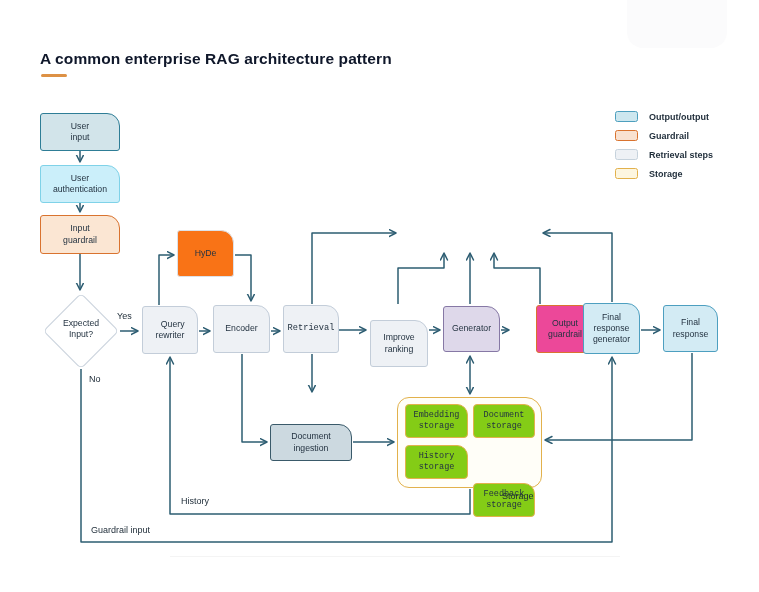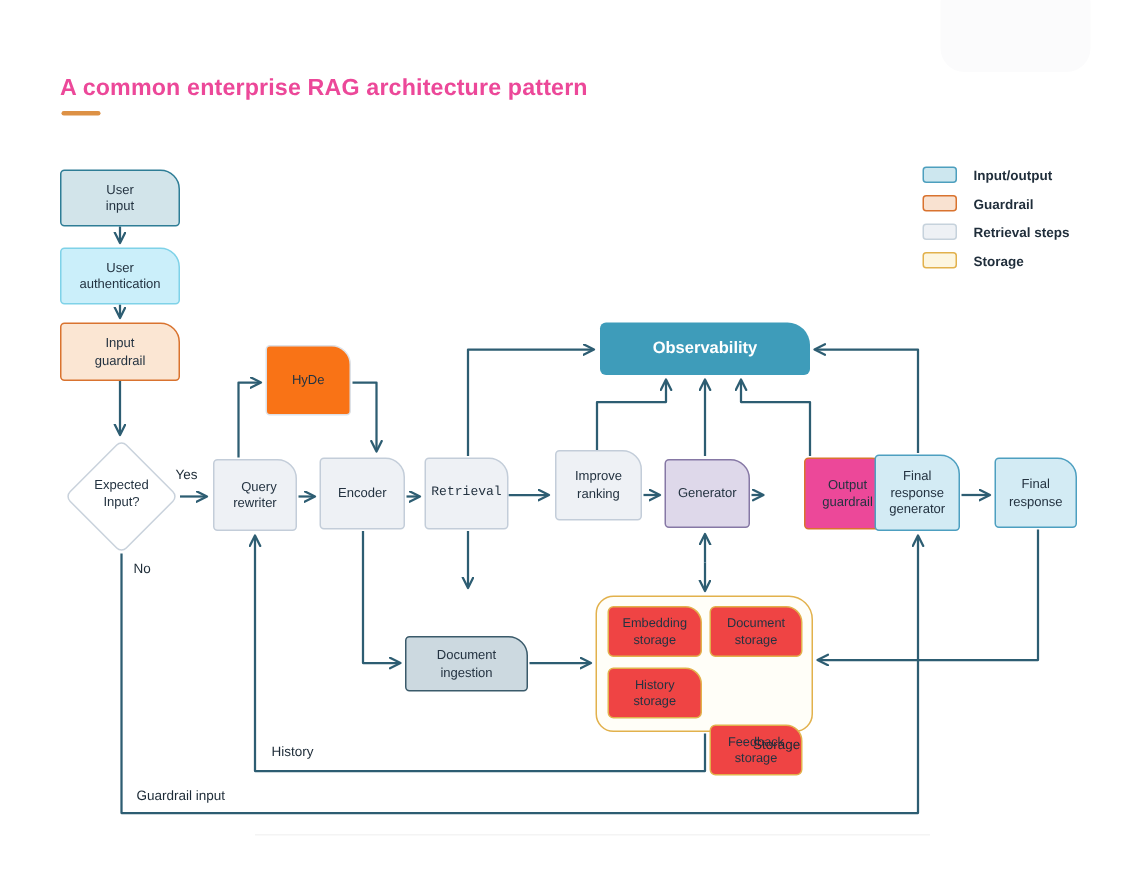--- a/index.html
+++ b/index.html
@@ -1,21 +1,21 @@
 <!DOCTYPE html>
 <html><head>
 <meta charset="utf-8">
 <style>
   html,body{margin:0;padding:0;background:#ffffff;}
   .canvas{
     position:relative;width:759px;height:592px;background:#ffffff;overflow:hidden;
     font-family:"Liberation Sans","DejaVu Sans",sans-serif;color:#1f2d3a;
   }
   .blob{position:absolute;left:627px;top:-14px;width:100px;height:62px;background:#fbfbfc;border-radius:16px;}
-  .title{position:absolute;left:40px;top:50px;font-size:15.5px;font-weight:600;color:#ec4899;letter-spacing:.1px;}
+  .title{position:absolute;left:40px;top:50px;font-size:15.5px;font-weight:600;color:#0f172a;letter-spacing:.1px;}
   .title-underline{position:absolute;left:41px;top:74px;width:26px;height:3px;background:#dd9145;border-radius:2px;}
 
   
   .legend{position:absolute;left:615px;top:111px;display:flex;flex-direction:column;gap:8px;}
   .legend-row{display:flex;align-items:center;gap:11px;height:11px;}
   .legend-swatch{width:21px;height:9px;border-radius:2.5px;flex:0 0 auto;}
   .sw-io{background:#cde7ef;border:1.4px solid #4d9fbe;}
   .sw-guard{background:#f9e2d1;border:1.4px solid #d9732f;}
   .sw-step{background:#eef1f5;border:1.4px solid #c6d2dc;}
   .sw-store{background:#fdf6e0;border:1.4px solid #e2b14c;}
@@ -31,21 +31,21 @@
   .n-io-cyan{background:#cbeffa;border:1.5px solid #7fd2e8;}
   .n-io-light{background:#d3ebf4;border:1.5px solid #4d9fc0;}
   .n-guard{background:#fbe6d3;border:1.7px solid #d9732f;}
   .n-guard-out{background:#ec4899;border:1.7px solid #d9732f;margin-left:24px;}
   .n-step{background:#eef1f5;border:1.3px solid #c3cdd9;}
   .n-hyde{background:#f97316;border:1.3px solid #dde1e7;}
   .n-gen{background:#ded8ea;border:1.3px solid #8678a5;}
   .n-ingest{background:#ccd9e0;border:1.5px solid #3a5a6a;}
   .n-obs{background:#3e9cba;border:none;color:#ffffff;font-weight:700;font-size:11px;border-radius:4px 15px 4px 4px;}
   .storage-group{position:absolute;background:#fffef8;border:1.6px solid #e2b14c;border-radius:12px 16px 12px 12px;box-sizing:border-box;}
-  .n-store{background:#ef4444;border:1.4px solid #e2b14c;border-radius:4px 11px 4px 4px;font-size:8.5px;}
+  .n-store{background:#84cc16;border:1.4px solid #e2b14c;border-radius:4px 11px 4px 4px;font-size:8.5px;font-family:Liberation Mono, monospace;}
 
   
   .diamond{position:absolute;left:54px;top:304px;width:54px;height:54px;background:#ffffff;
     border:1.3px solid #c9d2dc;border-radius:5px;transform:rotate(45deg);box-sizing:border-box;}
   .diamond-label{position:absolute;left:46px;top:318px;width:70px;text-align:center;
     font-size:8.7px;line-height:1.3;white-space:pre-line;color:#243341;}
 
   .flow-label{position:absolute;font-size:9px;font-weight:400;color:#1c2a36;}
   svg.wires{position:absolute;left:0;top:0;}
   .divider{position:absolute;left:170px;top:556px;width:450px;height:1px;background:#f4f4f4;}
@@ -56,21 +56,21 @@
 <div class="canvas">
 
   <div class="blob"></div>
 
   <div class="title">A common enterprise RAG architecture pattern</div>
   <div class="title-underline"></div>
 
   <div class="legend">
     <div class="legend-row">
       <span class="legend-swatch sw-io"></span>
-      <span class="legend-label">Input/output</span>
+      <span class="legend-label">Output/output</span>
     </div>
     <div class="legend-row">
       <span class="legend-swatch sw-guard"></span>
       <span class="legend-label">Guardrail</span>
     </div>
     <div class="legend-row">
       <span class="legend-swatch sw-step"></span>
       <span class="legend-label">Retrieval steps</span>
     </div>
     <div class="legend-row">
@@ -126,32 +126,31 @@
 
   <div class="diamond"></div>
   <div class="diamond-label">Expected
 Input?</div>
 
   <div class="node n-step" style="left:142px;top:306px;width:56px;height:48px;text-align:right;">Query
 rewriter</div>
   <div class="node n-hyde" style="left:177px;top:230px;width:57px;height:47px;">HyDe</div>
   <div class="node n-step" style="left:213px;top:305px;width:57px;height:48px;">Encoder</div>
   <div class="node n-step" style="left:283px;top:305px;width:56px;height:48px;font-family:Liberation Mono, monospace;">Retrieval</div>
-  <div class="node n-step" style="left:370px;top:300px;width:58px;height:47px;">Improve
+  <div class="node n-step" style="left:370px;top:320px;width:58px;height:47px;">Improve
 ranking</div>
   <div class="node n-gen" style="left:443px;top:306px;width:57px;height:46px;">Generator</div>
   <div class="node n-guard-out" style="left:512px;top:305px;width:58px;height:48px;">Output
 guardrail</div>
   <div class="node n-io-light" style="left:583px;top:303px;width:57px;height:51px;">Final
 response
 generator</div>
   <div class="node n-io-light" style="left:663px;top:305px;width:55px;height:47px;">Final
 response</div>
 
-  <div class="node n-obs" style="left:400px;top:215px;width:140px;height:35px;">Observability</div>
 
   <div class="node n-ingest" style="left:270px;top:424px;width:82px;height:37px;">Document
 ingestion</div>
 
   <div class="storage-group" style="left:397px;top:397px;width:145px;height:91px;"></div>
   <div class="node n-store" style="left:405px;top:404px;width:63px;height:34px;">Embedding
 storage</div>
   <div class="node n-store" style="left:473px;top:404px;width:62px;height:34px;">Document
 storage</div>
   <div class="node n-store" style="left:405px;top:445px;width:63px;height:34px;">History

